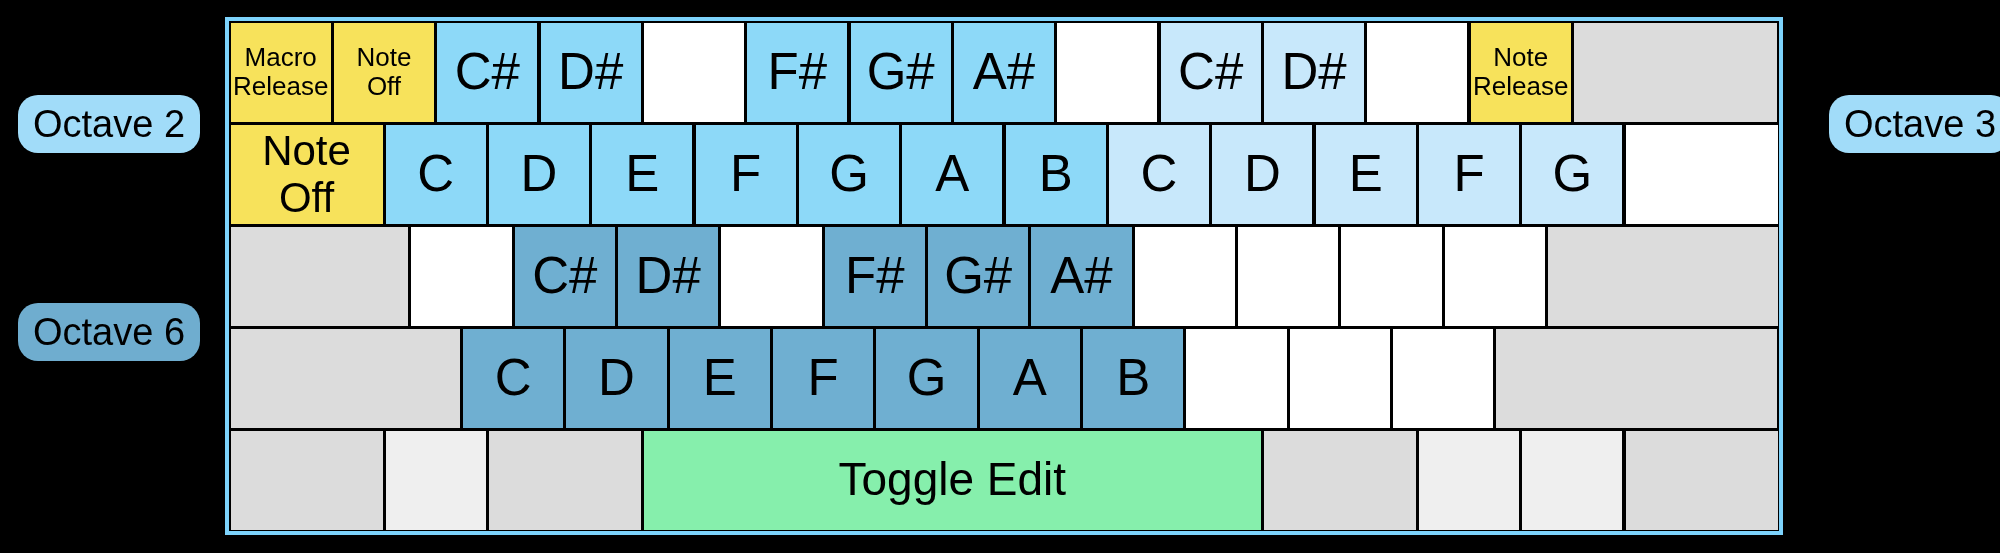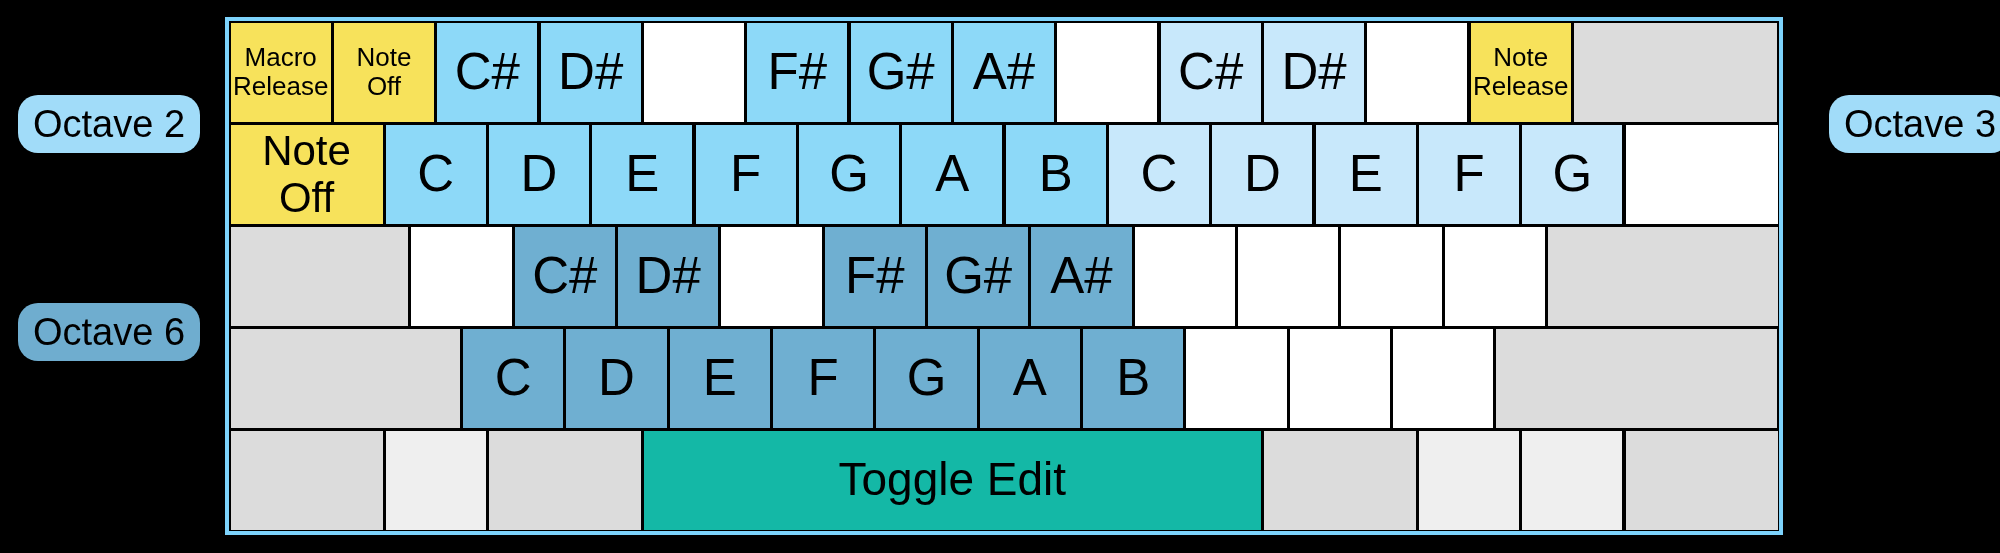--- a/index.html
+++ b/index.html
@@ -189,20 +189,20 @@
     <div class="key fs-note" style="left: 854px; top: 307.5px; width: 100.333px; height: 99px; background: rgb(111, 175, 209);">
       <div class="line">B</div>
     </div>
     <div class="key" style="left: 957.333px; top: 307.5px; width: 100.333px; height: 99px; background: rgb(255, 255, 255);"></div>
     <div class="key" style="left: 1060.67px; top: 307.5px; width: 100.333px; height: 99px; background: rgb(255, 255, 255);"></div>
     <div class="key" style="left: 1164px; top: 307.5px; width: 100.333px; height: 99px; background: rgb(255, 255, 255);"></div>
     <div class="key" style="left: 1267.33px; top: 307.5px; width: 281.167px; height: 99px; background: rgb(220, 220, 220);"></div>
     <div class="key" style="left: 1.5px; top: 409.5px; width: 152px; height: 99px; background: rgb(220, 220, 220);"></div>
     <div class="key" style="left: 156.5px; top: 409.5px; width: 100.333px; height: 99px; background: rgb(239, 239, 239);"></div>
     <div class="key" style="left: 259.833px; top: 409.5px; width: 152px; height: 99px; background: rgb(220, 220, 220);"></div>
-    <div class="key fs-toggle" style="left: 414.833px; top: 409.5px; width: 617px; height: 99px; background: #14b8a6;">
+    <div class="key fs-toggle" style="left: 414.833px; top: 409.5px; width: 617px; height: 99px; background: #86efac;">
       <div class="line">Toggle Edit</div>
     </div>
     <div class="key" style="left: 1034.83px; top: 409.5px; width: 152px; height: 99px; background: rgb(220, 220, 220);"></div>
     <div class="key" style="left: 1189.83px; top: 409.5px; width: 100.333px; height: 99px; background: rgb(239, 239, 239);"></div>
     <div class="key" style="left: 1293.17px; top: 409.5px; width: 100.333px; height: 99px; background: rgb(239, 239, 239);"></div>
     <div class="key" style="left: 1396.5px; top: 409.5px; width: 152px; height: 99px; background: rgb(220, 220, 220);"></div>
   </div>
 
 </body></html>

